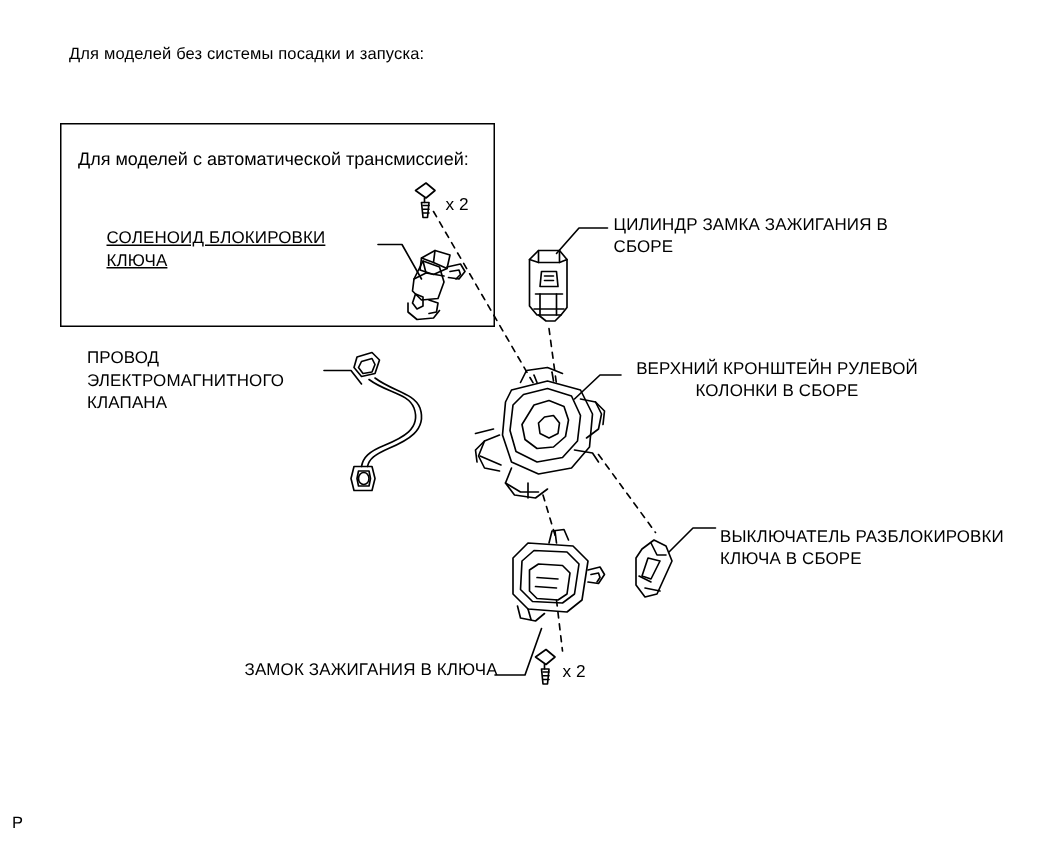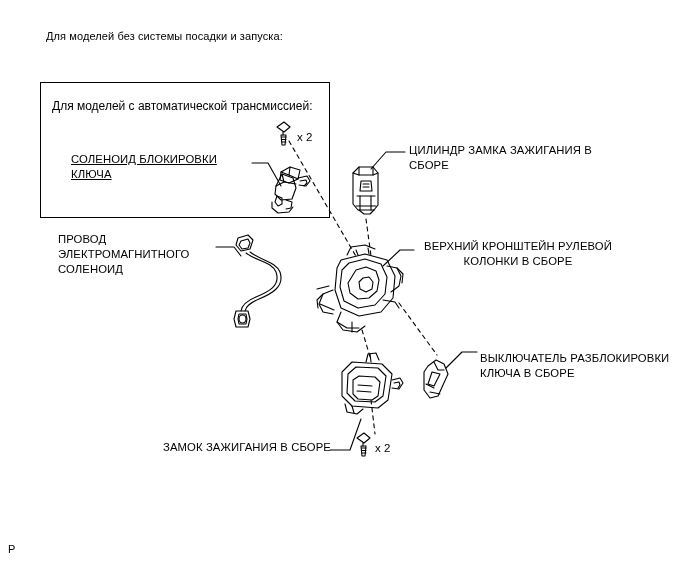--- a/index.html
+++ b/index.html
@@ -80,24 +80,24 @@
 
 <div class="page">
 
   <div class="heading">Для моделей без системы посадки и запуска:</div>
 
   <div class="inset-box"></div>
   <div class="inset-title">Для моделей с автоматической трансмиссией:</div>
 
   <div class="lbl" id="lbl-solenoid">СОЛЕНОИД БЛОКИРОВКИ КЛЮЧА</div>
   <div class="lbl" id="lbl-cylinder">ЦИЛИНДР ЗАМКА ЗАЖИГАНИЯ В СБОРЕ</div>
-  <div class="lbl" id="lbl-wire">ПРОВОД ЭЛЕКТРОМАГНИТНОГО СОЛЕНОИД</div>
+  <div class="lbl" id="lbl-wire">ПРОВОД ЭЛЕКТРОМАГНИТНОГО КЛАПАНА</div>
   <div class="lbl" id="lbl-bracket">ВЕРХНИЙ КРОНШТЕЙН РУЛЕВОЙ КОЛОНКИ В СБОРЕ</div>
   <div class="lbl" id="lbl-switch">ВЫКЛЮЧАТЕЛЬ РАЗБЛОКИРОВКИ КЛЮЧА В СБОРЕ</div>
-  <div class="lbl" id="lbl-lock">ЗАМОК ЗАЖИГАНИЯ В СБОРЕ</div>
+  <div class="lbl" id="lbl-lock">ЗАМОК ЗАЖИГАНИЯ В КЛЮЧА</div>
 
   <div id="x2a">x 2</div>
   <div id="x2b">x 2</div>
 
   <div class="pagemark">P</div>
 
   <svg class="art" viewBox="0 0 691 564">
     <g fill="none" stroke="#000" stroke-width="1.1" stroke-linejoin="round" stroke-linecap="round">
 
       <g>

